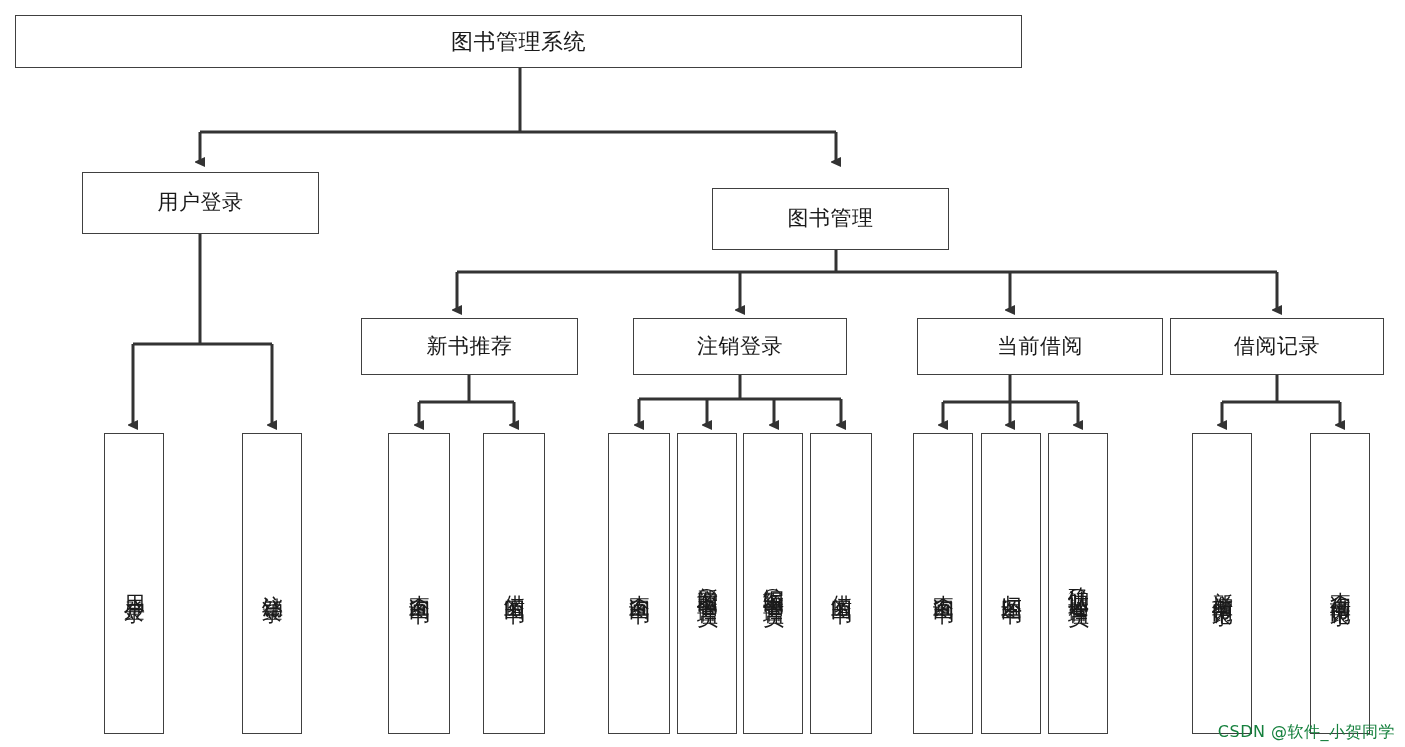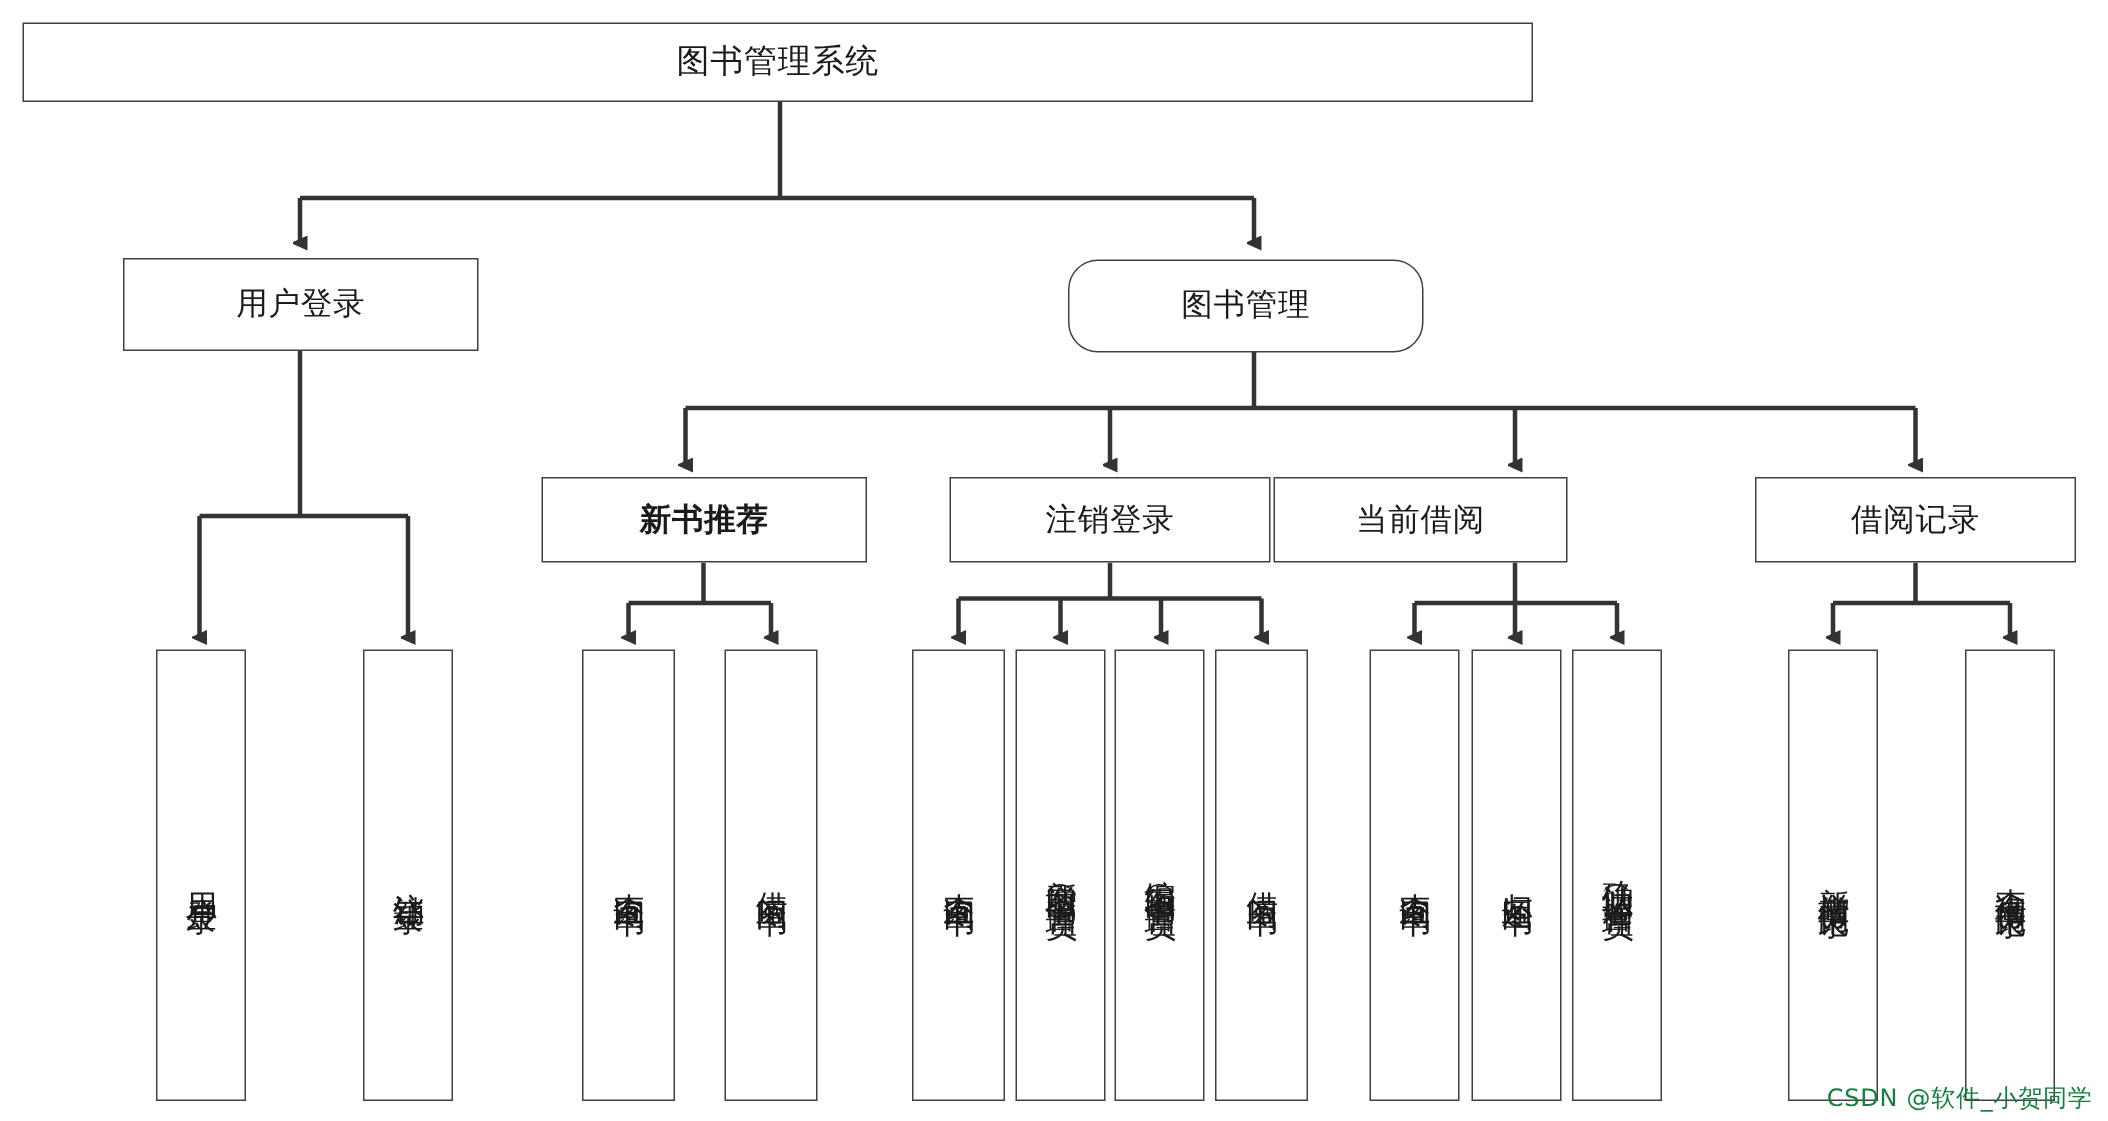--- a/index.html
+++ b/index.html
@@ -123,31 +123,31 @@
     </g>
   </svg>
 
   <div class="node horiz root" style="left:15px; top:15px; width:1007px; height:53px;">
     <span class="lbl">图书管理系统</span>
   </div>
 
   <div class="node horiz" style="left:82px; top:172px; width:237px; height:62px;">
     <span class="lbl">用户登录</span>
   </div>
-  <div class="node horiz" style="left:712px; top:173px; width:237px; height:62px;border-radius:20px;">
+  <div class="node horiz" style="left:712px; top:188px; width:237px; height:62px;">
     <span class="lbl">图书管理</span>
   </div>
 
-  <div class="node horiz" style="left:361px; top:318px; width:217px; height:57px;font-weight:bold;">
+  <div class="node horiz" style="left:361px; top:318px; width:217px; height:57px;">
     <span class="lbl">新书推荐</span>
   </div>
   <div class="node horiz" style="left:633px; top:318px; width:214px; height:57px;">
     <span class="lbl">注销登录</span>
   </div>
-  <div class="node horiz" style="left:849px; top:318px; width:196px; height:57px;">
+  <div class="node horiz" style="left:917px; top:318px; width:246px; height:57px;">
     <span class="lbl">当前借阅</span>
   </div>
   <div class="node horiz" style="left:1170px; top:318px; width:214px; height:57px;">
     <span class="lbl">借阅记录</span>
   </div>
 
   <div class="node vert" style="left:104px; top:433px; width:60px; height:301px;">
     <span class="lbl">用户登录</span>
   </div>
   <div class="node vert" style="left:242px; top:433px; width:60px; height:301px;">

